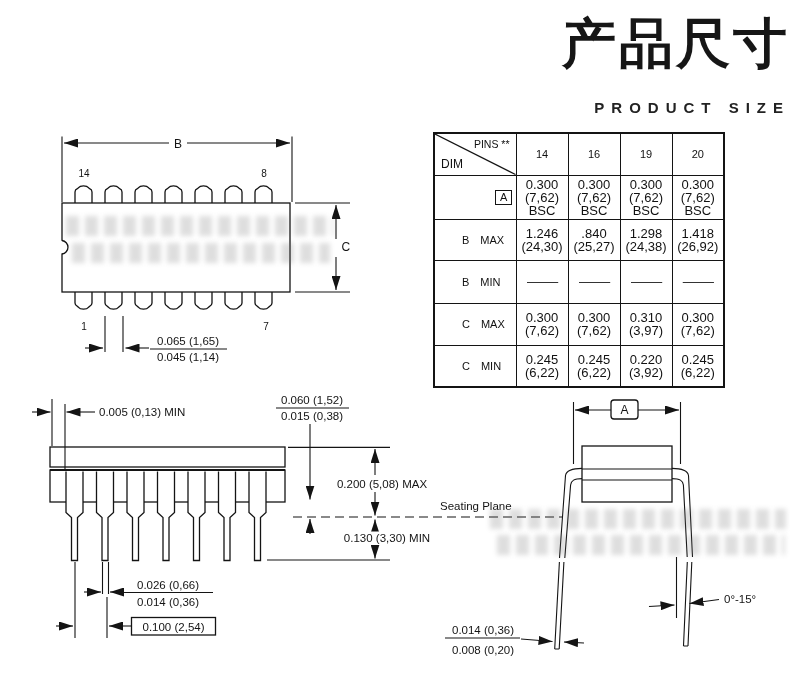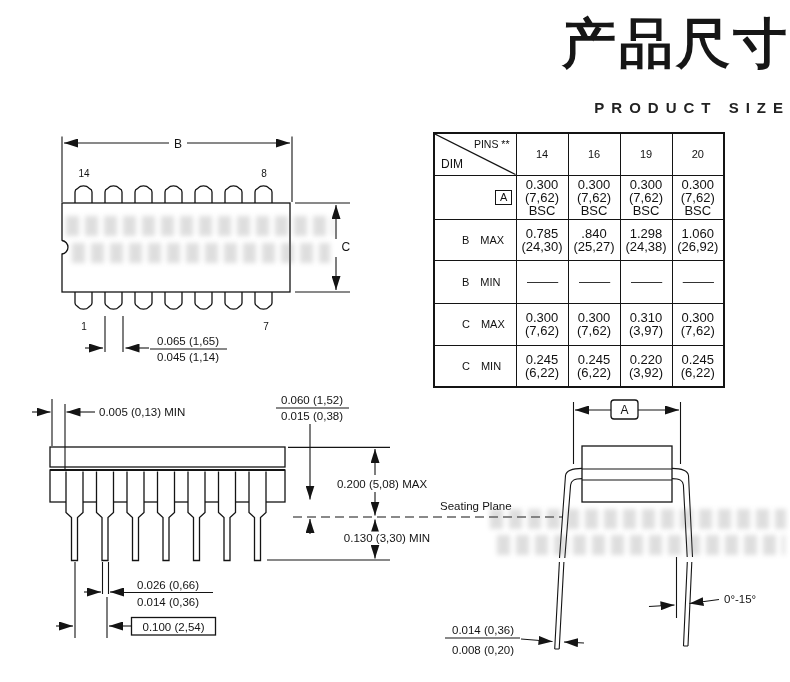--- a/index.html
+++ b/index.html
@@ -166,33 +166,33 @@
           </td>
     </tr>
     <tr style="height:41px">
       <td>
             <div class="lab">
               <span>B</span>
               <span>MAX</span>
             </div>
           </td>
       <td class="c">
-            <span class="l">0.785</span>
+            <span class="l">1.246</span>
             <span class="l">(24,30)</span>
           </td>
       <td class="c">
             <span class="l">.840</span>
             <span class="l">(25,27)</span>
           </td>
       <td class="c">
             <span class="l">1.298</span>
             <span class="l">(24,38)</span>
           </td>
       <td class="c">
-            <span class="l">1.060</span>
+            <span class="l">1.418</span>
             <span class="l">(26,92)</span>
           </td>
     </tr>
     <tr style="height:43px" class="rmin">
       <td>
             <div class="lab">
               <span>B</span>
               <span>MIN</span>
             </div>
           </td>

